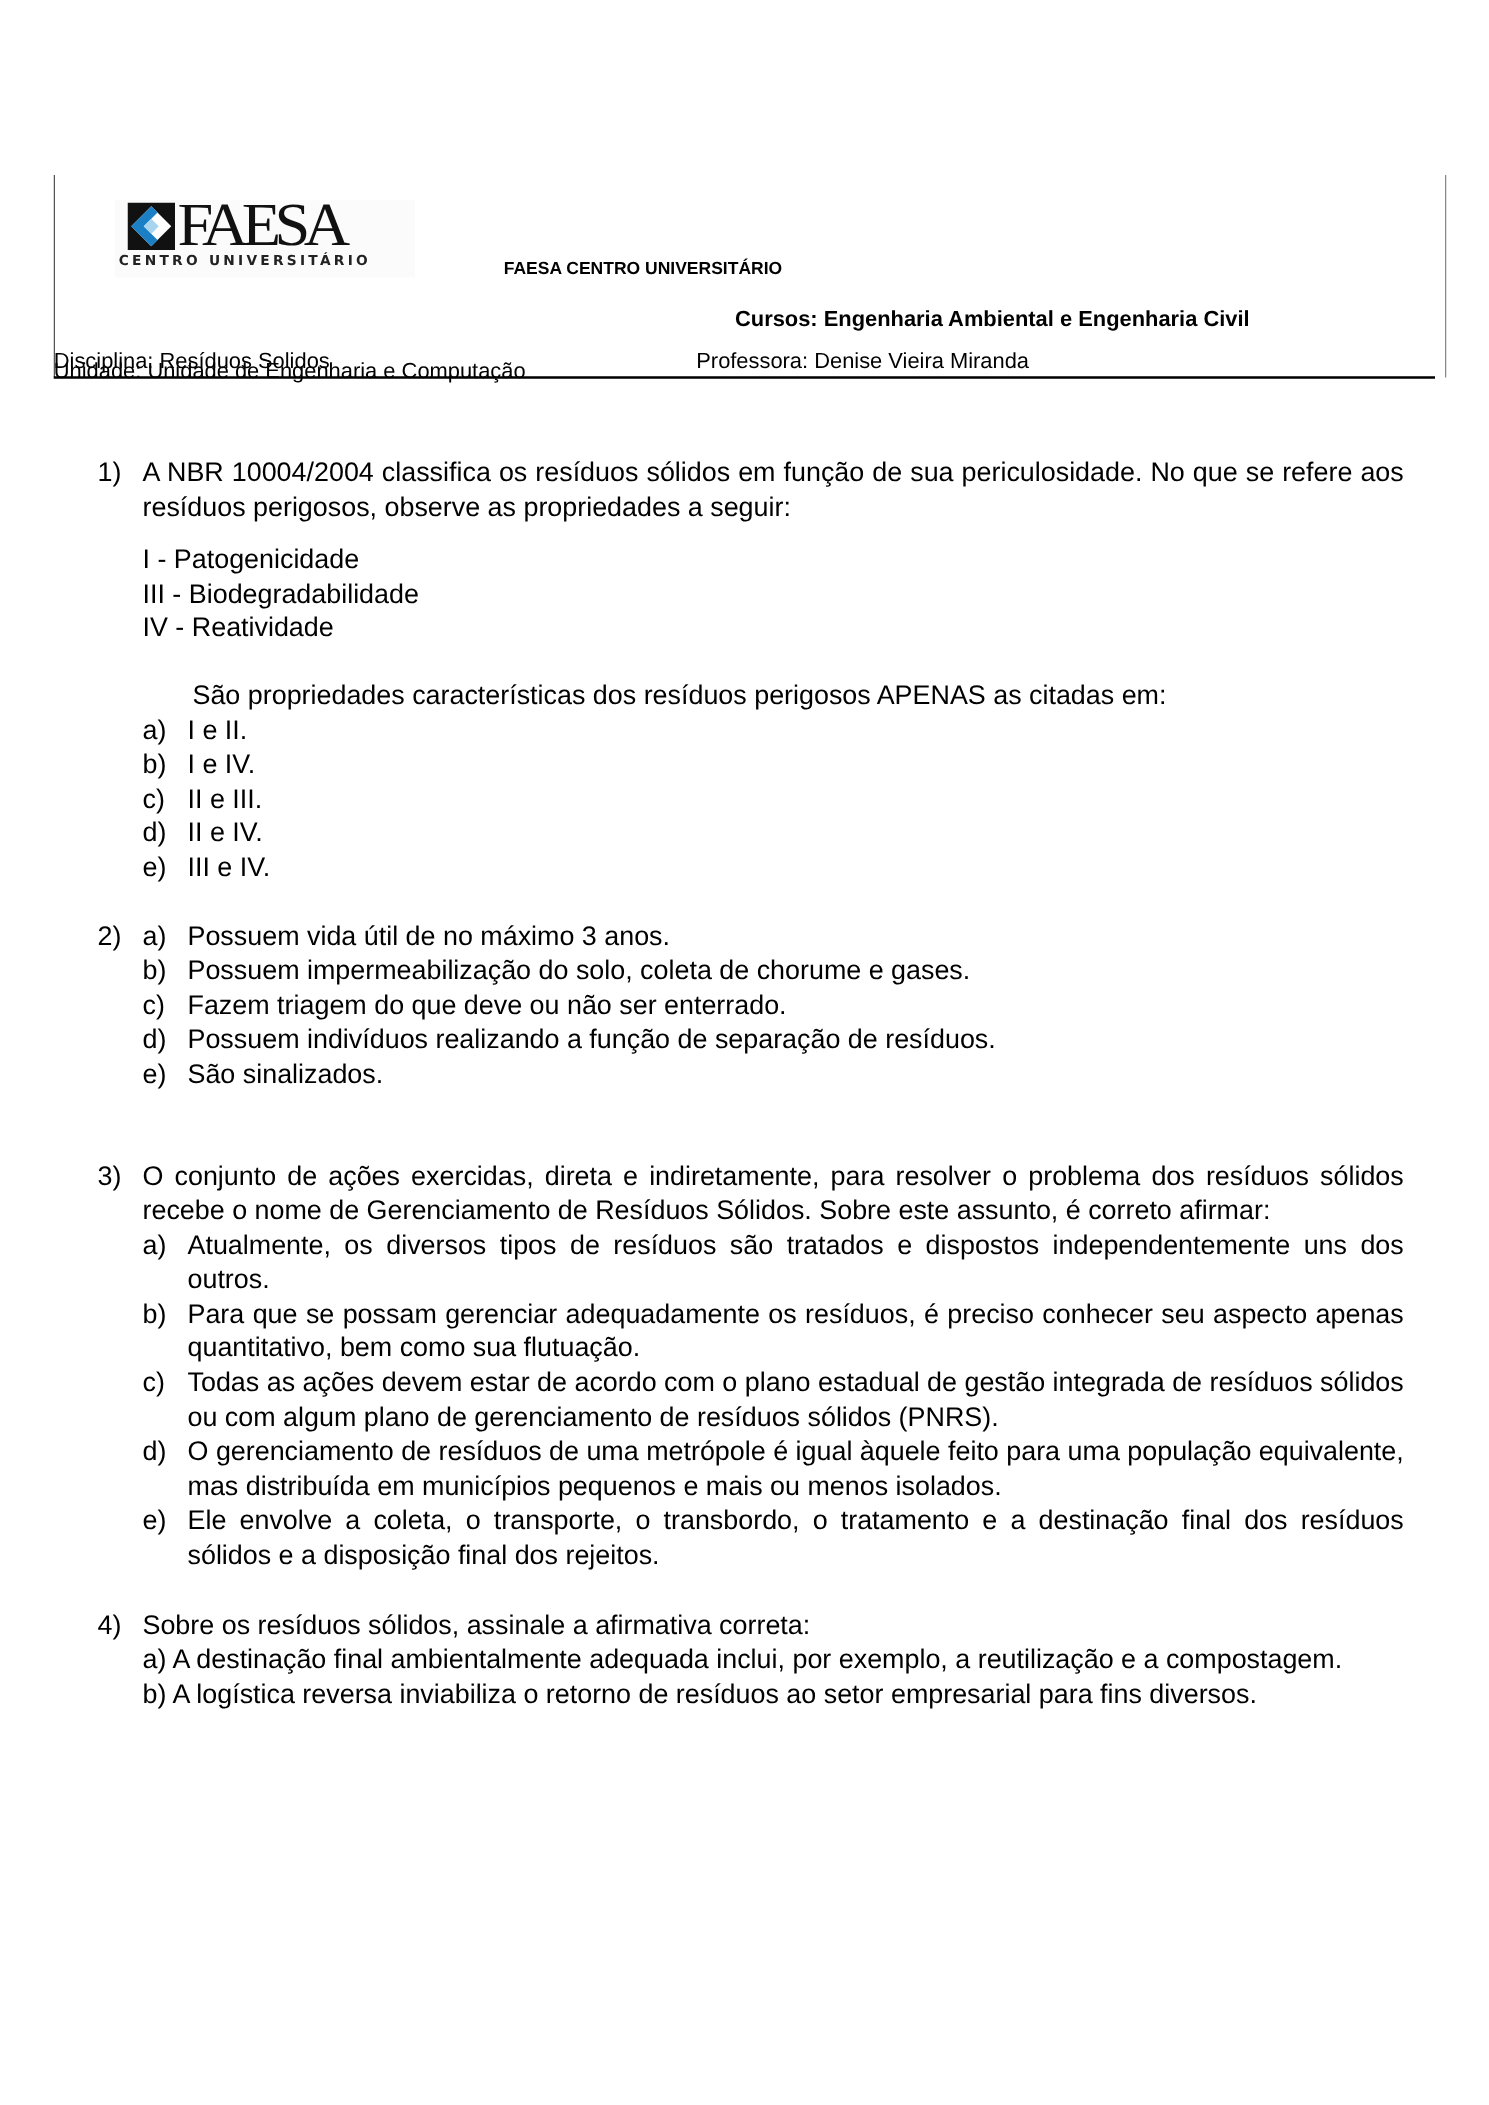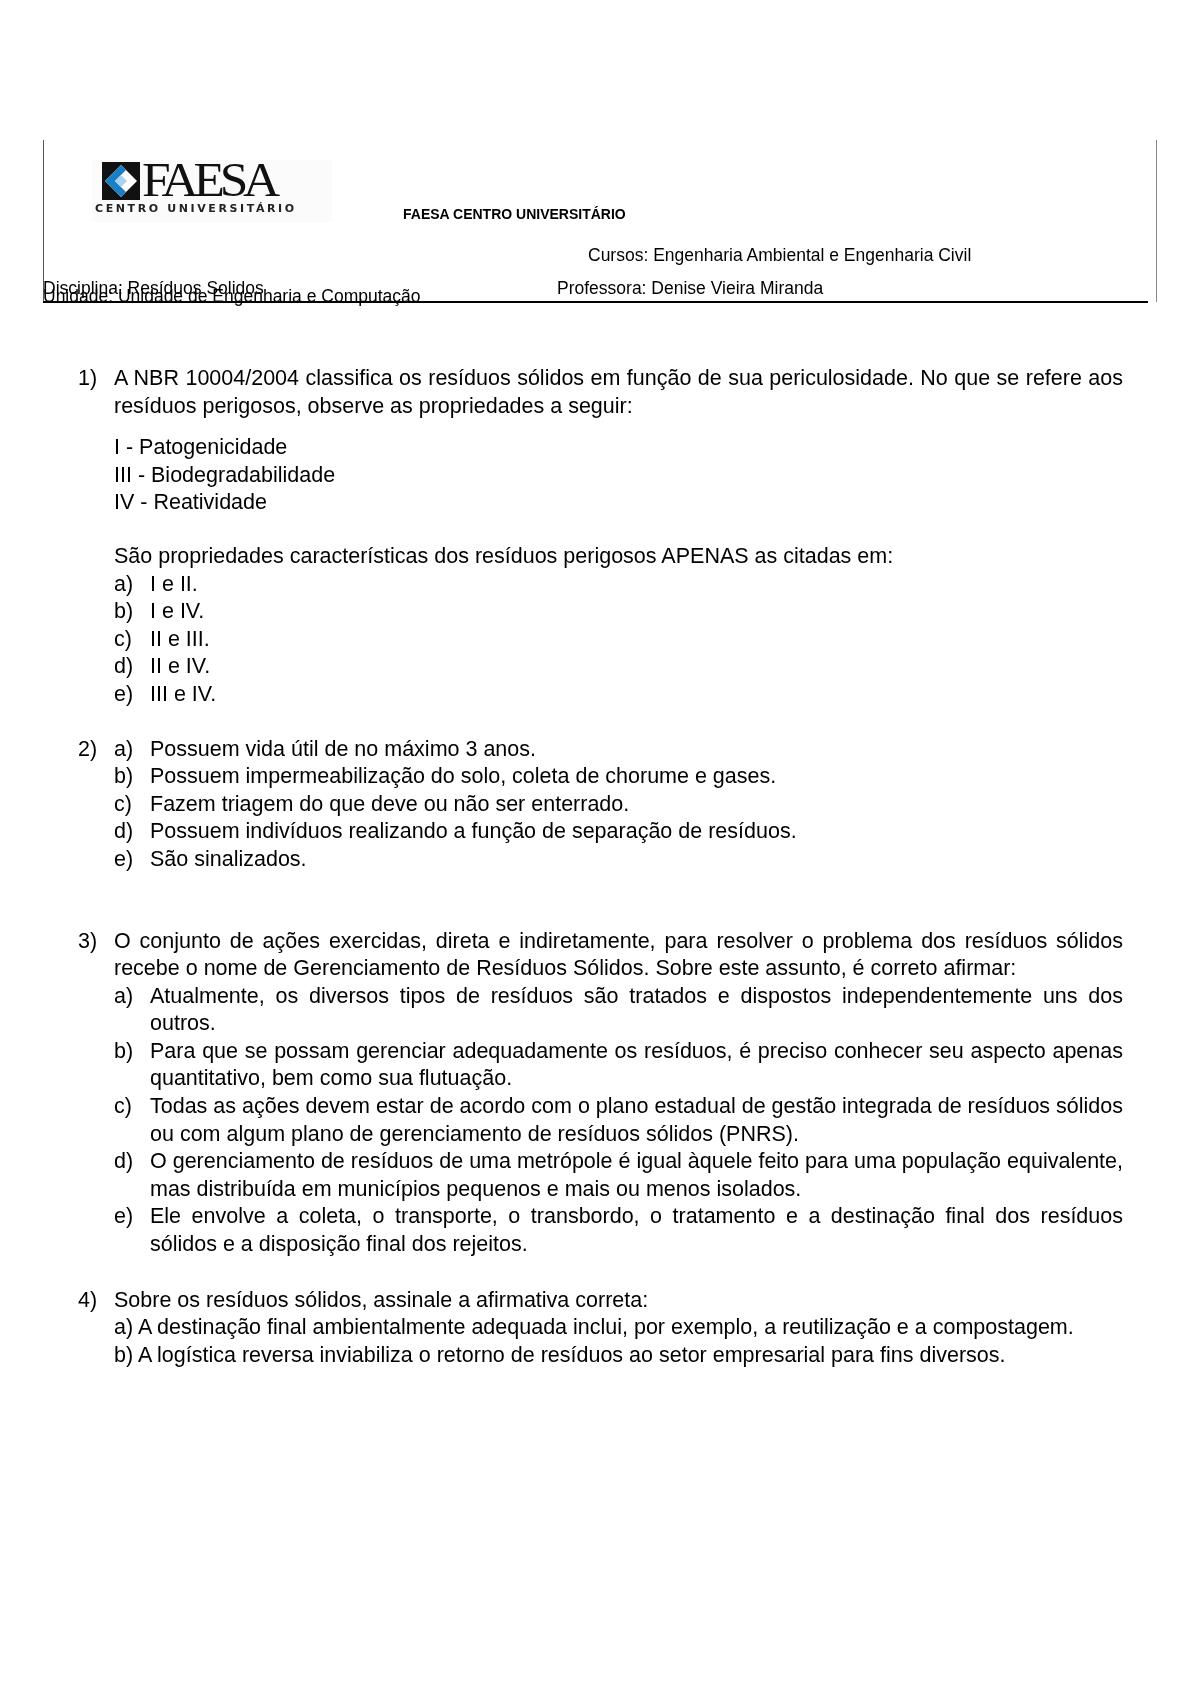--- a/index.html
+++ b/index.html
@@ -16,31 +16,31 @@
   .logo-mark { position: absolute; left: 10px; top: 2px; width: 38px; height: 38px; }
   .logo-word { position: absolute; left: 50px; top: -4px; font-family: "Liberation Serif", serif;
                font-size: 49px; letter-spacing: -5px; font-weight: normal; color: #111; line-height: 48px;
                transform: scaleX(1.05); transform-origin: left; }
   .logo-sub { position: absolute; left: 3px; top: 42px; font-family: "DejaVu Sans", sans-serif;
               font-size: 11px; font-weight: bold; letter-spacing: 2.6px; color: #222; }
 
   .inst-title { position: absolute; left: 360px; top: 66px; font-size: 14px; font-weight: bold; }
   .hdr-row { position: absolute; font-size: 17.5px; }
   .unidade { left: 0; top: 105px; margin-top: 41px; }
-  .cursos { left: 545px; top: 105px; }
+  .cursos { left: 545px; top: 105px; font-weight: bold; }
   .disciplina { left: 0; top: 138px; }
   .professora { left: 514px; top: 138px; }
 
   
   .content { position: absolute; left: 78px; top: 365px; width: 1045px; font-size: 21.5px; line-height: 27.6px; }
   .q { position: relative; padding-left: 36px; }
   .q-num { position: absolute; left: 0; top: 0; }
   .just { text-align: justify; }
   .props { margin-top: 14px; }
-  .prompt { margin-top: 26px; }
+  .prompt { margin-top: 26px; margin-left: 40px; }
   .opt { position: relative; padding-left: 36px; }
   .opt-letter { position: absolute; left: 0; top: 0; }
   .opt-text { display: block; }
   .gap-q2 { margin-top: 27px; }
   .gap-q3 { margin-top: 54px; }
   .gap-q4 { margin-top: 28px; }
 </style>
 </head>
 <body>
 

